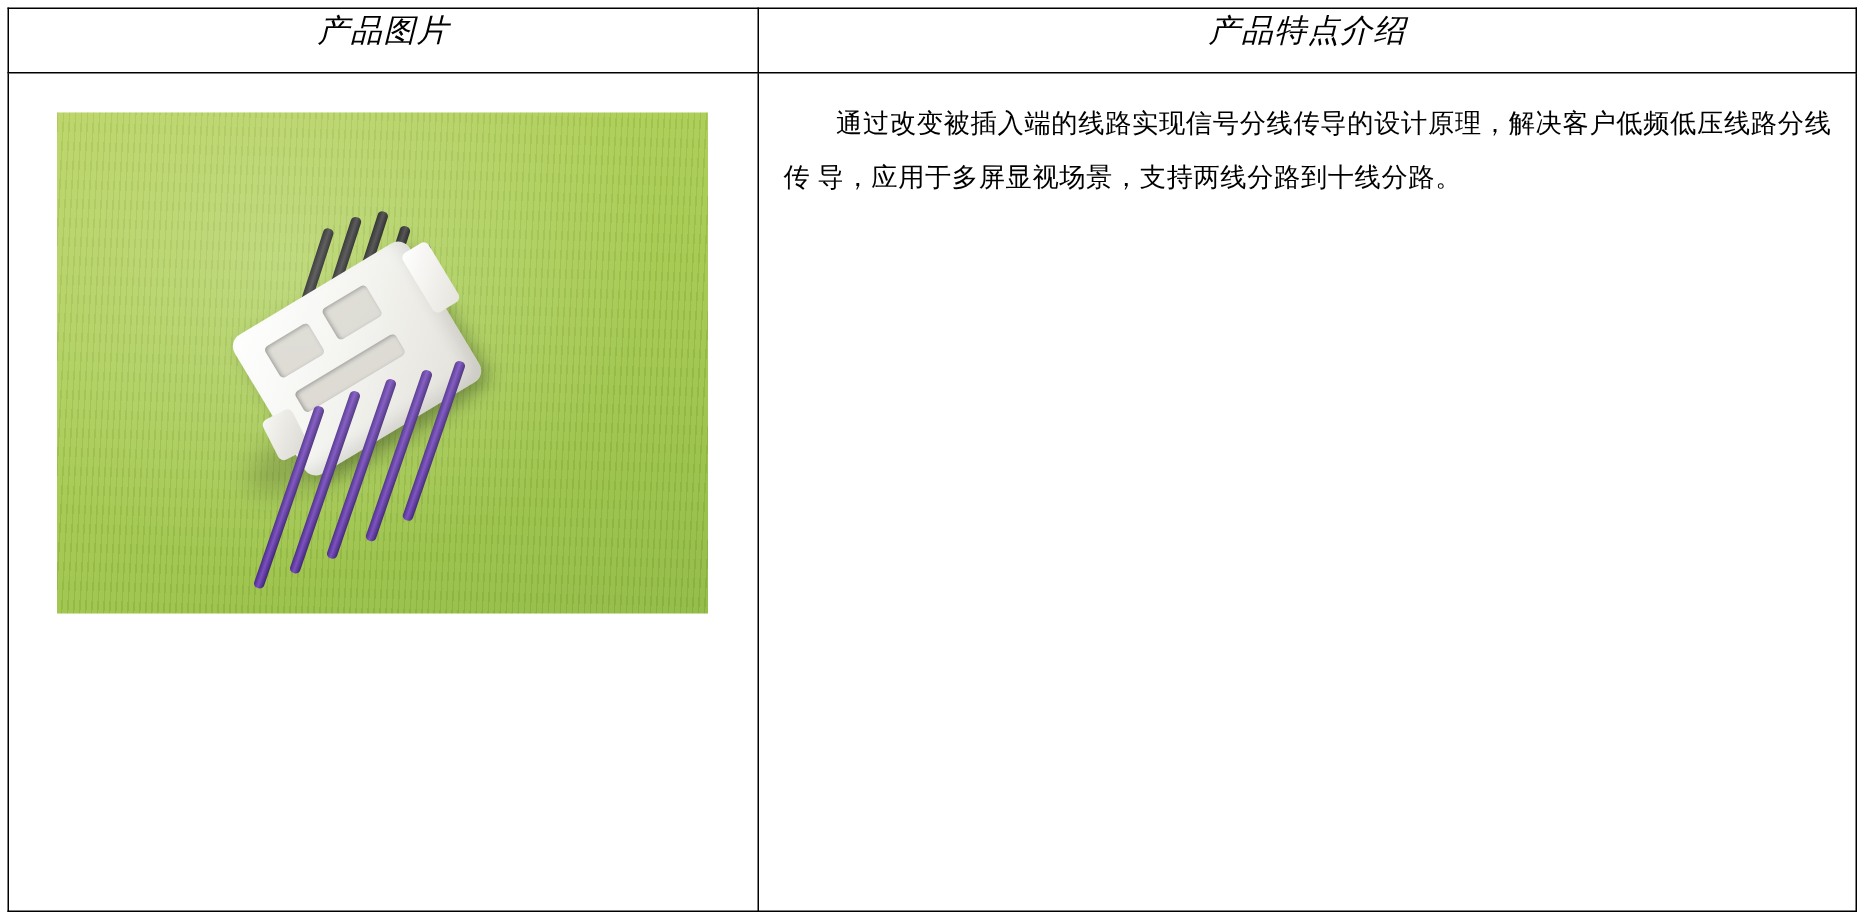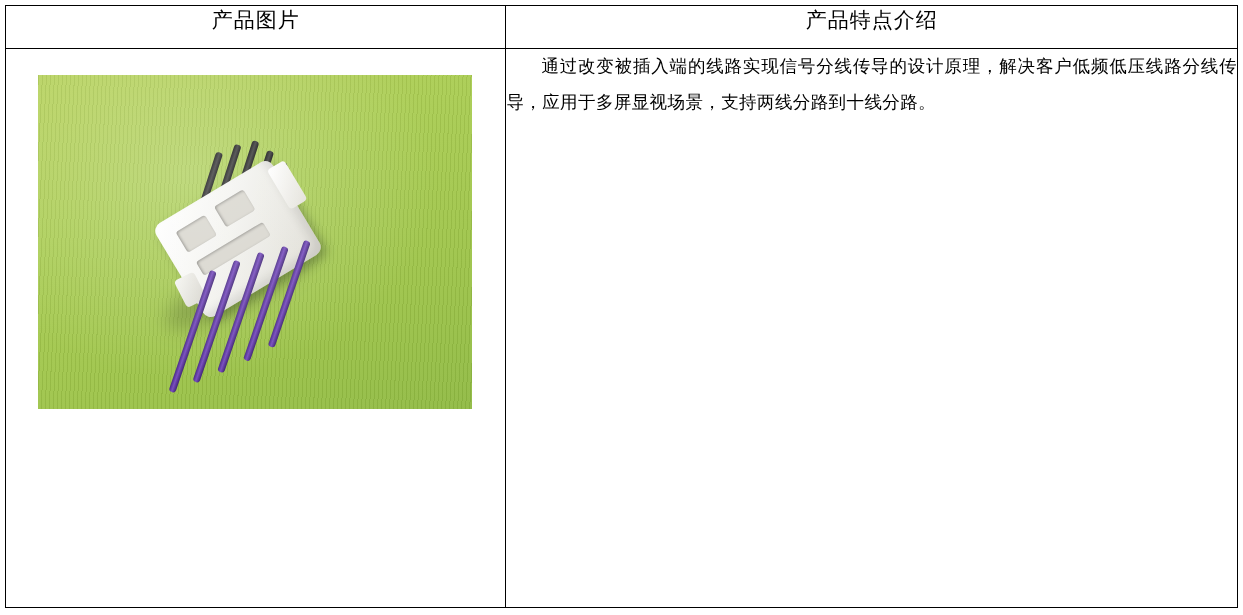--- a/index.html
+++ b/index.html
@@ -28,36 +28,37 @@
   .col-image { width: 500px; }
   .col-text  { width: 731px; }
 
   .header-cell {
     height: 42px;
     text-align: center;
     vertical-align: middle;
     font-size: 21px;
     font-weight: normal;
     letter-spacing: 1px;
+    font-style: italic;
   }
   .body-cell-image {
     height: 558px;
   }
   .body-cell-text {
     height: 558px;
     padding: 22px 18px 0 18px;
   }
   .desc-paragraph {
     font-size: 17.5px;
     line-height: 2.05;
     text-align: justify;
     text-justify: inter-ideograph;
     text-indent: 2em;
     letter-spacing: 0.4px;
-    margin: 0;
+    margin: 16px;
   }
 
   
   .photo-wrap {
     padding: 26px 0 0 32px;
   }
   .photo {
     position: relative;
     width: 434px;
     height: 334px;

